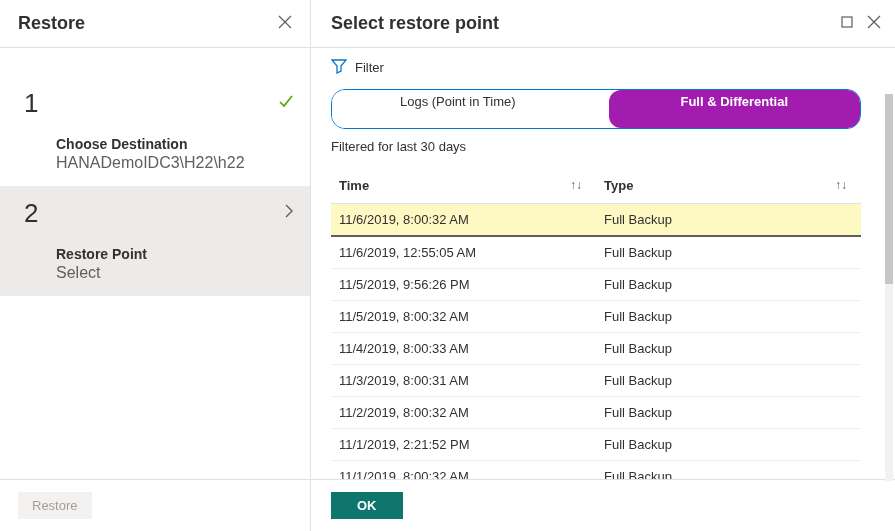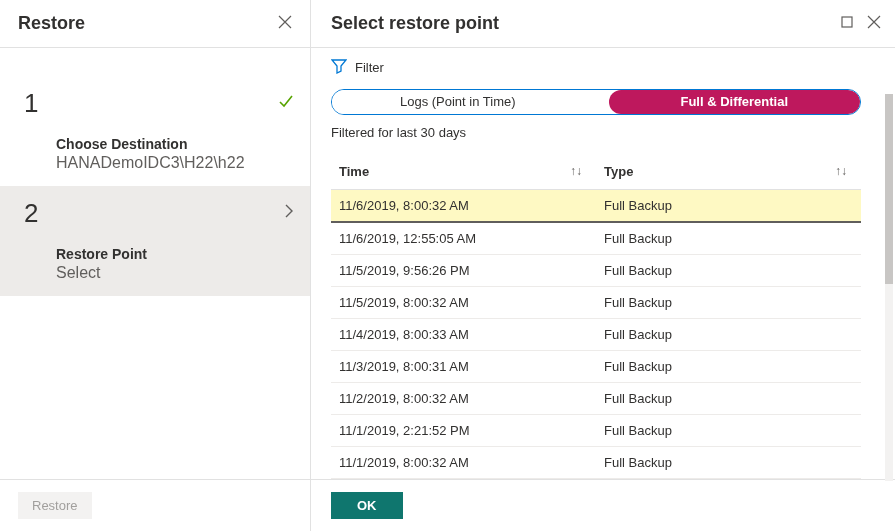--- a/index.html
+++ b/index.html
@@ -130,34 +130,34 @@
       flex: 1;
       overflow-y: auto;
       padding: 0 20px;
     }
     .pill-row {
       display: flex;
       border: 1px solid #0078d4;
       border-radius: 14px;
       overflow: hidden;
       margin: 4px 0 10px;
-      height: 26px;
+      height: 40px;
       gap: 25px;
     }
     .pill {
       flex: 1;
       text-align: center;
       line-height: 24px;
       font-size: 13px;
       cursor: pointer;
       color: #323130;
       background: #fff;
     }
     .pill.selected {
-      background: #be185d;
+      background: #a21caf;
       color: #fff;
       font-weight: 600;
       border-radius: 12px;
     }
     .filtered-text {
       font-size: 13px;
       color: #323130;
       margin-bottom: 14px;
     }
     table {

